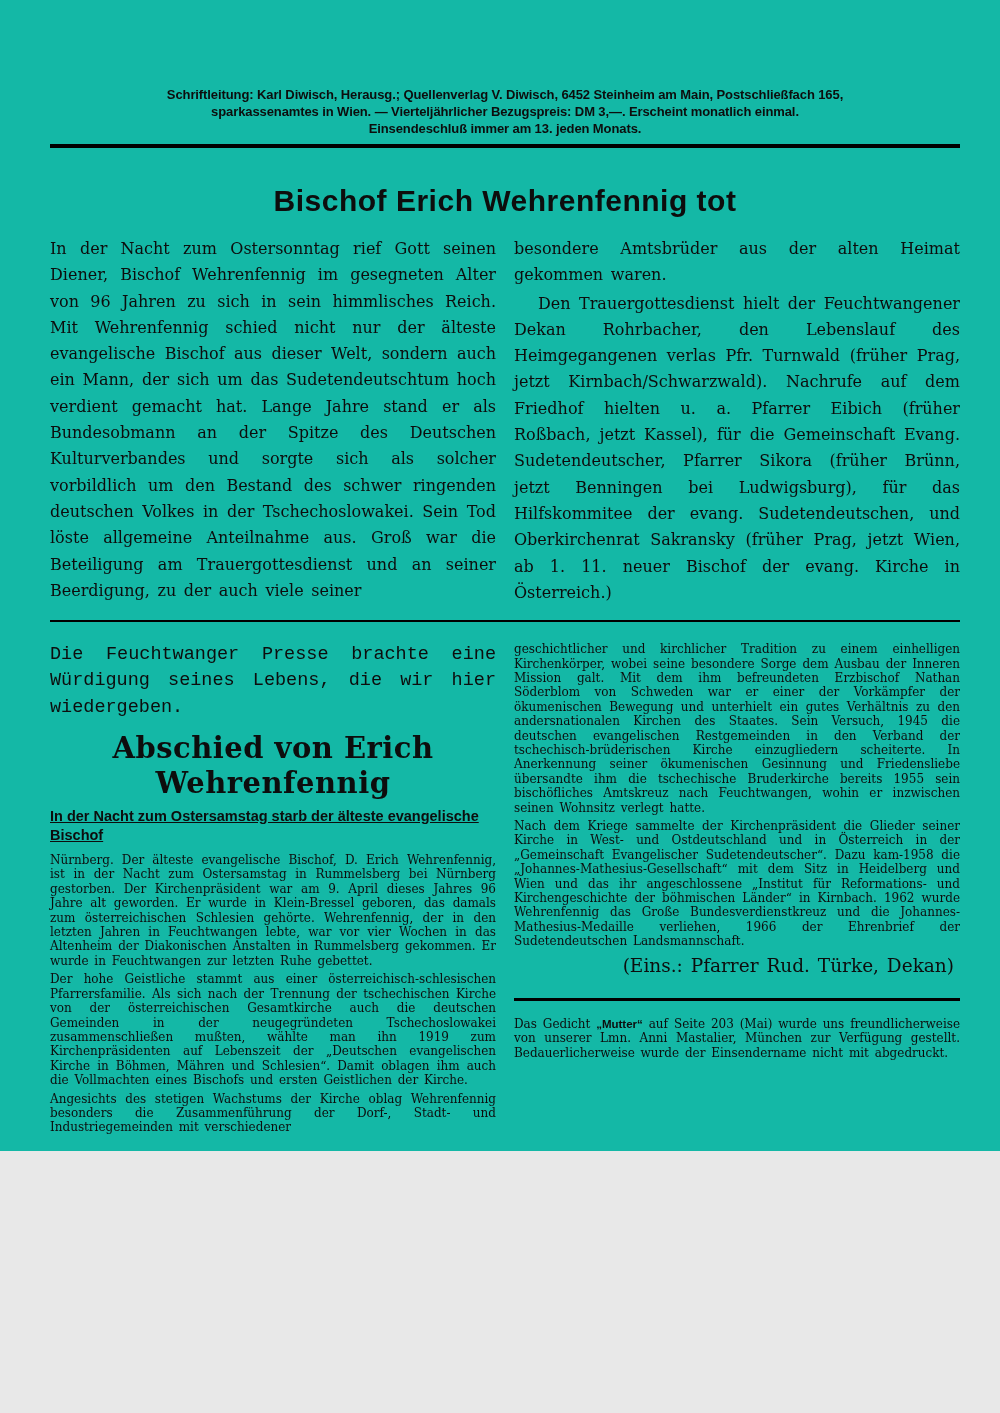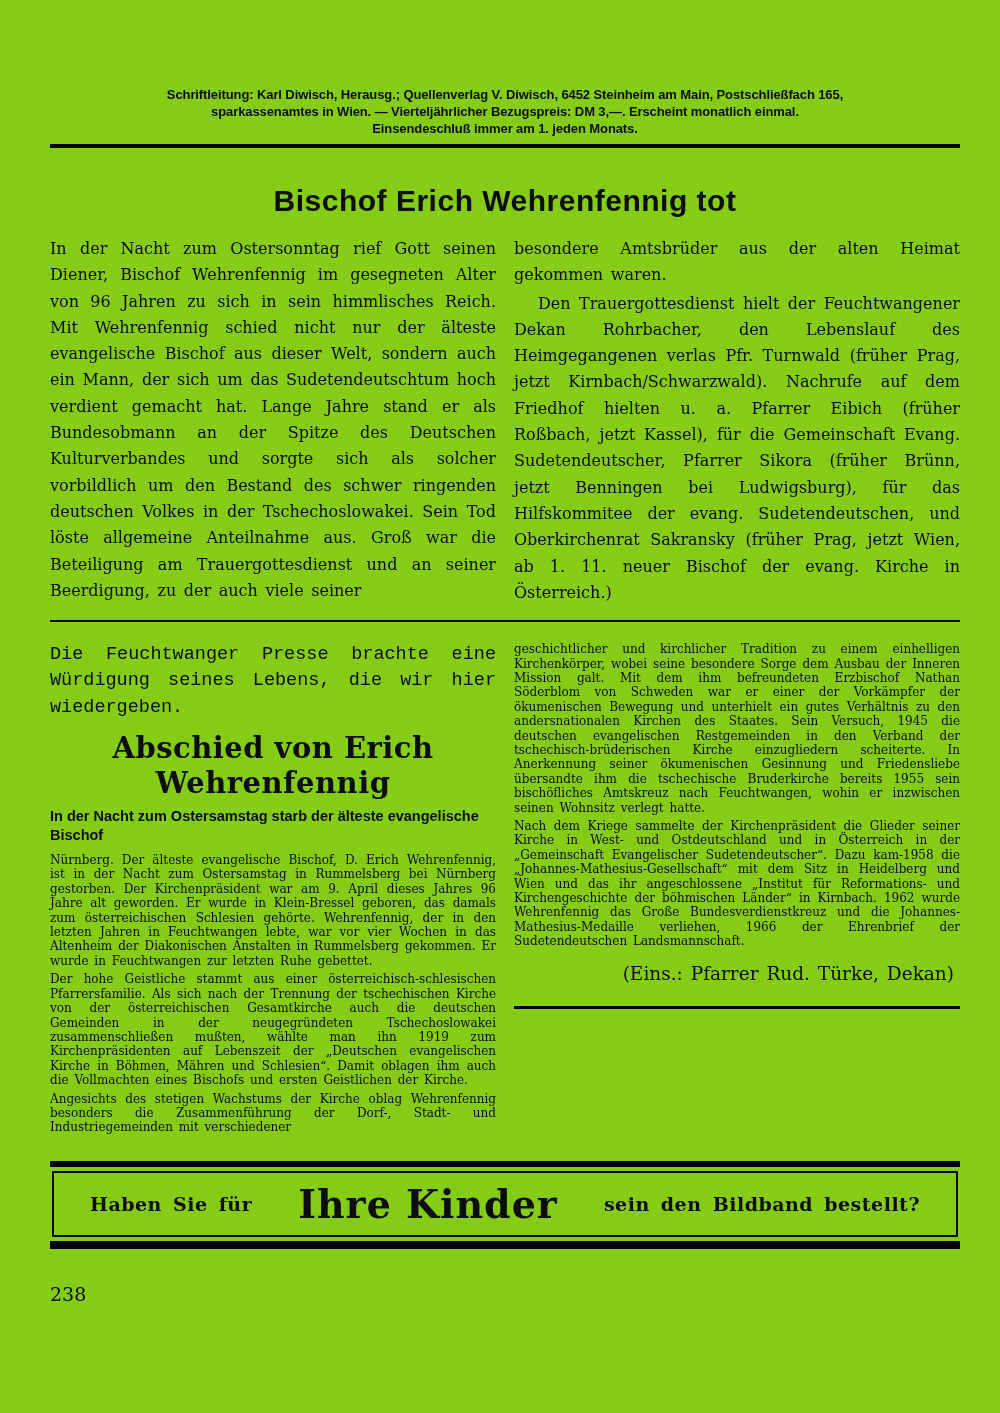--- a/index.html
+++ b/index.html
@@ -1,20 +1,20 @@
 <!DOCTYPE html>
 <html lang="de"><head>
 <meta charset="utf-8">
 <style>
   html,body { margin:0; padding:0; background:#e8e8e8; }
   .page {
     position:relative;
-    width:1000px; height:1413px;
+    width:1000px; height:1151px;
     margin:0 auto;
-    background:#84cc16;
+    background:#14b8a6;
     color:#0d0d0d;
     overflow:hidden;
     font-family:"DejaVu Serif", serif;
   }
   .content { padding:86px 40px 0 50px; }
 
   
   .masthead {
     font-family:"Liberation Sans", sans-serif;
     font-weight:700;
@@ -66,34 +66,35 @@
     margin:10px 0 8px 0;
     letter-spacing:0.5px;
     transform:scaleY(1.05);
   }
   .tribute-subhead {
     font-family:"Liberation Sans", sans-serif;
     font-weight:700;
     font-size:14.5px;
     line-height:19px;
     margin:4px 0 8px 0;
+    text-decoration:underline;
   }
   .small-text {
     font-size:12px;
     line-height:14.4px;
     text-align:justify;
     word-spacing:2px;
   }
   .small-text p { margin:0 0 4px 0; }
 
   .attribution {
     font-size:18.5px;
     text-align:right;
     padding-right:6px;
-    margin:14px 0 0 0;
+    margin:6px 0 0 0;
     word-spacing:2px;
   }
   .note-rule { height:3px; background:#000; margin:22px 0 16px 0; }
   .note-bold { font-family:"Liberation Sans", sans-serif; font-weight:700; font-size:11.5px; }
 
   
   .banner-wrap { margin-top:22px; }
   .banner-bar-top { height:6px; background:#000; }
   .banner-box {
     border:2px solid #000;
@@ -127,21 +128,21 @@
 </style>
 </head>
 <body>
 
 <div class="page">
   <div class="content">
 
     <div class="masthead">
       <div>Schriftleitung: Karl Diwisch, Herausg.; Quellenverlag V. Diwisch, 6452 Steinheim am Main, Postschließfach 165,</div>
       <div>sparkassenamtes in Wien. — Vierteljährlicher Bezugspreis: DM 3,—. Erscheint monatlich einmal.</div>
-      <div>Einsendeschluß immer am 1. jeden Monats.</div>
+      <div>Einsendeschluß immer am 13. jeden Monats.</div>
     </div>
     <div class="rule-heavy"></div>
 
     <h1 class="article-title">Bischof Erich Wehrenfennig tot</h1>
 
     <div class="cols">
       <div class="col body-text">
         <p>In der Nacht zum Ostersonntag rief Gott seinen Diener, Bischof Wehrenfennig im gesegneten Alter von 96 Jahren zu sich in sein himmlisches Reich. Mit Wehrenfennig schied nicht nur der älteste evangelische Bischof aus dieser Welt, sondern auch ein Mann, der sich um das Sudetendeutschtum hoch verdient gemacht hat. Lange Jahre stand er als Bundesobmann an der Spitze des Deutschen Kulturverbandes und sorgte sich als solcher vorbildlich um den Bestand des schwer ringenden deutschen Volkes in der Tschechoslowakei. Sein Tod löste allgemeine Anteilnahme aus. Groß war die Beteiligung am Trauergottesdienst und an seiner Beerdigung, zu der auch viele seiner</p>
       </div>
       <div class="col body-text">
@@ -163,20 +164,21 @@
           <p>Angesichts des stetigen Wachstums der Kirche oblag Wehrenfennig besonders die Zusammenführung der Dorf-, Stadt- und Industriegemeinden mit verschiedener</p>
         </div>
       </div>
       <div class="col">
         <div class="small-text">
           <p>geschichtlicher und kirchlicher Tradition zu einem einhelligen Kirchenkörper, wobei seine besondere Sorge dem Ausbau der Inneren Mission galt. Mit dem ihm befreundeten Erzbischof Nathan Söderblom von Schweden war er einer der Vorkämpfer der ökumenischen Bewegung und unterhielt ein gutes Verhältnis zu den andersnationalen Kirchen des Staates. Sein Versuch, 1945 die deutschen evangelischen Restgemeinden in den Verband der tschechisch-brüderischen Kirche einzugliedern scheiterte. In Anerkennung seiner ökumenischen Gesinnung und Friedensliebe übersandte ihm die tschechische Bruderkirche bereits 1955 sein bischöfliches Amtskreuz nach Feuchtwangen, wohin er inzwischen seinen Wohnsitz verlegt hatte.</p>
           <p>Nach dem Kriege sammelte der Kirchenpräsident die Glieder seiner Kirche in West- und Ostdeutschland und in Österreich in der „Gemeinschaft Evangelischer Sudetendeutscher“. Dazu kam-1958 die „Johannes-Mathesius-Gesellschaft“ mit dem Sitz in Heidelberg und Wien und das ihr angeschlossene „Institut für Reformations- und Kirchengeschichte der böhmischen Länder“ in Kirnbach. 1962 wurde Wehrenfennig das Große Bundesverdienstkreuz und die Johannes-Mathesius-Medaille verliehen, 1966 der Ehrenbrief der Sudetendeutschen Landsmannschaft.</p>
         </div>
         <p class="attribution">(Eins.: Pfarrer Rud. Türke, Dekan)</p>
         <div class="note-rule"></div>
+        <p class="small-text"><span>Das Gedicht </span><span class="note-bold">„Mutter“</span><span> auf Seite 203 (Mai) wurde uns freundlicherweise von unserer Lmn. Anni Mastalier, München zur Verfügung gestellt. Bedauerlicherweise wurde der Einsendername nicht mit abgedruckt.</span></p>
       </div>
     </div>
 
     <div class="banner-wrap">
       <div class="banner-bar-top"></div>
       <div class="banner-box">
         <span class="banner-prefix">Haben Sie für</span>
         <span class="banner-highlight">Ihre Kinder</span>
         <span class="banner-suffix">sein den Bildband bestellt?</span>
       </div>

